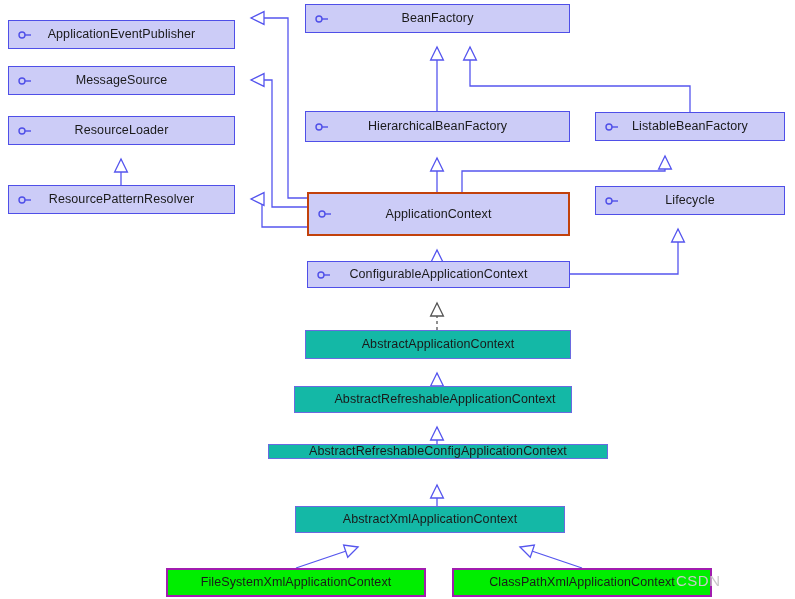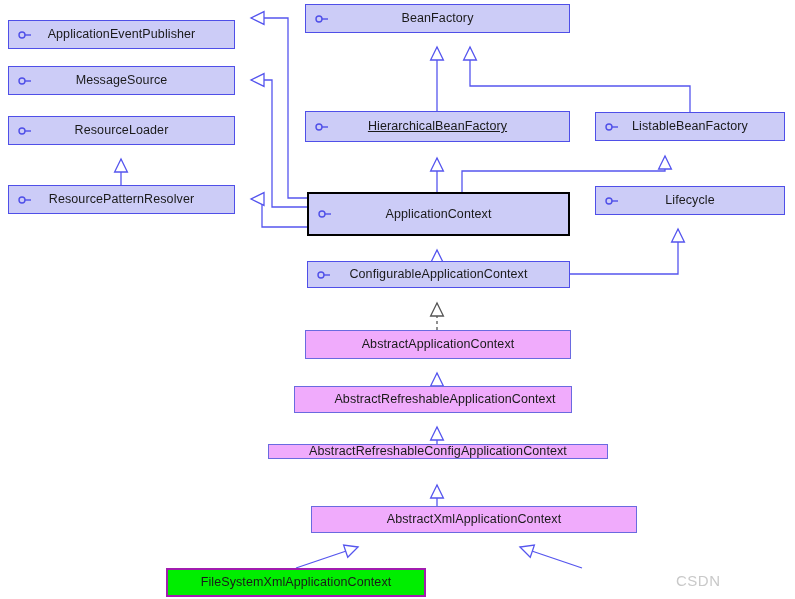--- a/index.html
+++ b/index.html
@@ -43,29 +43,29 @@
   }
   .node.iface .iface-icon {
     position: absolute;
     left: 9px;
     top: 50%;
     margin-top: -4px;
     width: 14px;
     height: 8px;
   }
   .node.klass {
-    background: #f0abfc;
+    background: #14b8a6;
     border: 1px solid #6a6ae0;
   }
   .node.concrete {
     background: #00ee00;
     border: 2px solid #a21caf;
   }
   .node.selected {
-    border: 2px solid #000000;
+    border: 2px solid #c2410c;
   }
   .watermark {
     position: absolute;
     color: #c9c9c9;
     font-size: 15px;
     white-space: nowrap;
     user-select: none;
   }
   .wm-csdn { left: 676px; top: 572px; letter-spacing: 0.5px; }
   .wm-cn   { left: 714px; top: 571px; margin-top: 31px; }
@@ -148,21 +148,21 @@
   </div>
 
   <div class="node iface" style="left:8px; top:116px; width:227px; height:29px;">
     <svg class="iface-icon" viewBox="0 0 14 8">
       <circle cx="4" cy="4" r="3" fill="none" stroke="#4f4fe8" stroke-width="1.4"></circle>
       <line x1="7" y1="4" x2="13" y2="4" stroke="#4f4fe8" stroke-width="1.4"></line>
     </svg>
     <span class="label">ResourceLoader</span>
   </div>
 
-  <div class="node iface" style="left:305px; top:111px; width:265px; height:31px;text-decoration:underline;">
+  <div class="node iface" style="left:305px; top:111px; width:265px; height:31px;">
     <svg class="iface-icon" viewBox="0 0 14 8">
       <circle cx="4" cy="4" r="3" fill="none" stroke="#4f4fe8" stroke-width="1.4"></circle>
       <line x1="7" y1="4" x2="13" y2="4" stroke="#4f4fe8" stroke-width="1.4"></line>
     </svg>
     <span class="label">HierarchicalBeanFactory</span>
   </div>
 
   <div class="node iface" style="left:595px; top:112px; width:190px; height:29px;">
     <svg class="iface-icon" viewBox="0 0 14 8">
       <circle cx="4" cy="4" r="3" fill="none" stroke="#4f4fe8" stroke-width="1.4"></circle>
@@ -208,25 +208,28 @@
   </div>
 
   <div class="node klass" style="left:294px; top:386px; width:278px; height:27px;padding-left:24px;">
     <span class="label">AbstractRefreshableApplicationContext</span>
   </div>
 
   <div class="node klass" style="left:268px; top:444px; width:340px; height:15px;">
     <span class="label">AbstractRefreshableConfigApplicationContext</span>
   </div>
 
-  <div class="node klass" style="left:311px; top:506px; width:326px; height:27px;">
+  <div class="node klass" style="left:295px; top:506px; width:270px; height:27px;">
     <span class="label">AbstractXmlApplicationContext</span>
   </div>
 
   <div class="node concrete" style="left:166px; top:568px; width:260px; height:29px;">
     <span class="label">FileSystemXmlApplicationContext</span>
   </div>
 
+  <div class="node concrete" style="left:452px; top:568px; width:260px; height:29px;">
+    <span class="label">ClassPathXmlApplicationContext</span>
+  </div>
 
   <div class="watermark wm-csdn">CSDN</div>
   <div class="watermark wm-cn">@遇见你..</div>
 
 </div>
 
 </body></html>

